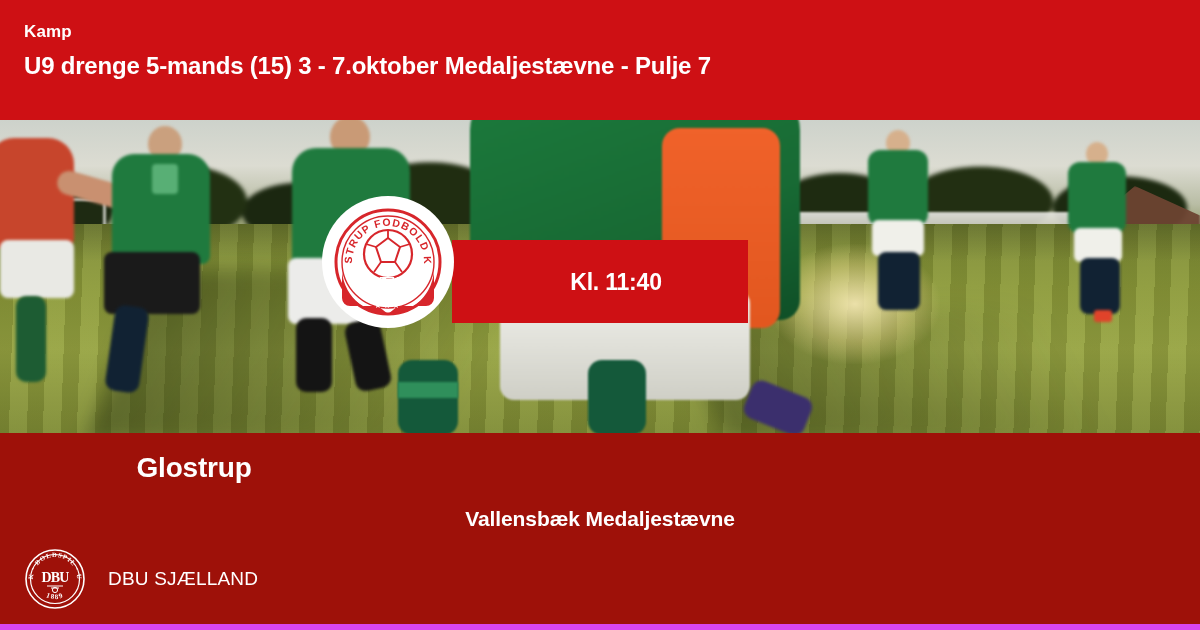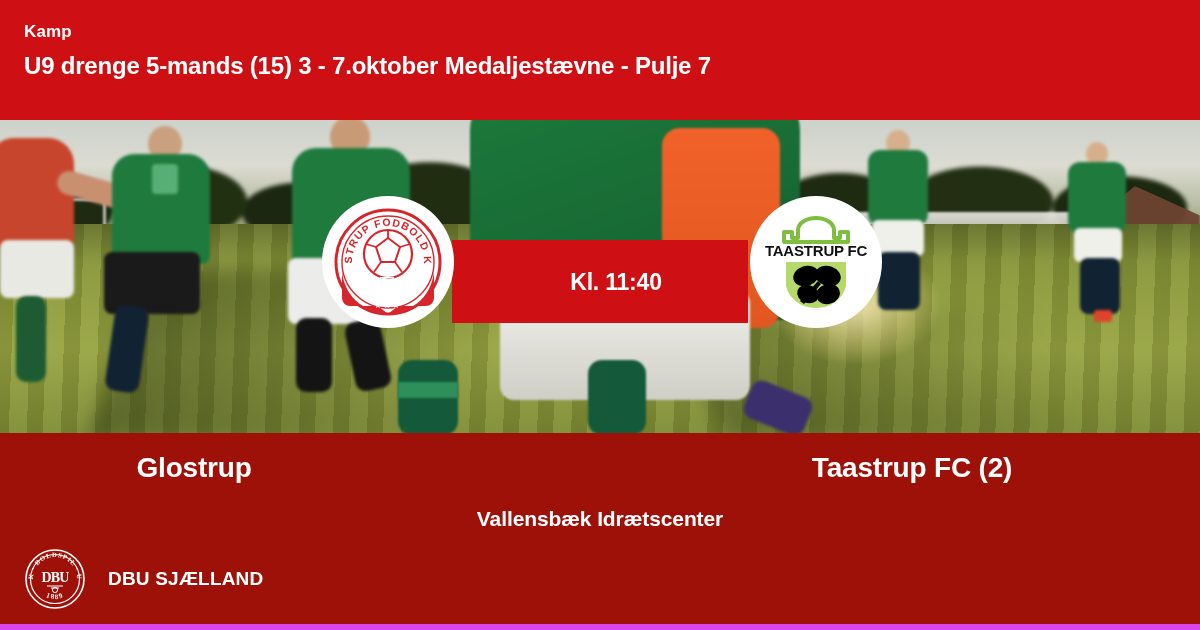--- a/index.html
+++ b/index.html
@@ -258,21 +258,21 @@
   .footer {
     position: absolute;
     left: 24px; top: 548px;
     display: flex;
     align-items: center;
     gap: 22px;
   }
   .footer-text {
     color: #ffffff;
     font-size: 19px;
-    font-weight: bold;
+    font-weight: normal;
     letter-spacing: .2px;
   }
 </style>
 </head>
 <body>
 
 <div id="poster">
 
   <div class="header">
     <div class="header-kicker">Kamp</div>
@@ -342,41 +342,26 @@
       <path d="M56 32 L56 24 M68 41 L78 38 M63 56 L70 66 M49 56 L42 66 M44 41 L34 38" stroke="#D7262B" stroke-width="1.8" fill="none"></path>
       <path id="gfk-arc" d="M 20 56 A 36 36 0 0 1 92 56" fill="none"></path>
       <text font-family="'Liberation Sans', sans-serif" font-size="10.5" font-weight="bold" fill="#D7262B" letter-spacing="1.1">
         <textPath href="#gfk-arc" startOffset="50%" text-anchor="middle">GLOSTRUP FODBOLD KLUB</textPath>
       </text>
       <text x="56" y="88" font-family="'Liberation Serif', serif" font-size="26" font-weight="bold" fill="#ffffff" text-anchor="middle" letter-spacing="1">GFK</text>
       <text x="56" y="102" font-size="8" fill="#ffffff" text-anchor="middle" letter-spacing="2">★★★</text>
     </svg>
   </div>
 
-  <div class="crest crest-away">
-    <svg width="108" height="108" viewBox="0 0 108 108">
-      <path d="M22 34 L22 24 L30 24 L30 30 L36 30 L36 22 A18 12 0 0 1 72 22 L72 30 L78 30 L78 24 L86 24 L86 34 Z" fill="none" stroke="#7FBF3F" stroke-width="4" stroke-linejoin="round"></path>
-      <text x="54" y="48" font-family="'Liberation Sans', sans-serif" font-size="15" font-weight="bold" fill="#111111" text-anchor="middle" letter-spacing="-0.2">TAASTRUP FC</text>
-      <path d="M24 54 L84 54 L84 78 A30 28 0 0 1 54 100 A30 28 0 0 1 24 78 Z" fill="#B5D96B"></path>
-      <g fill="#000000">
-        <ellipse cx="44" cy="68" rx="13" ry="10" transform="rotate(-18 44 68)"></ellipse>
-        <ellipse cx="66" cy="68" rx="13" ry="10" transform="rotate(18 66 68)"></ellipse>
-        <ellipse cx="46" cy="86" rx="11" ry="9" transform="rotate(18 46 86)"></ellipse>
-        <ellipse cx="66" cy="86" rx="12" ry="10" transform="rotate(-16 66 86)"></ellipse>
-        <path d="M56 73 L38 93 L42 96 L59 76 Z"></path>
-      </g>
-    </svg>
-  </div>
 
   <div class="info">
     <div class="teams">
       <div class="team-name team-home">Glostrup</div>
-      <div class="team-name team-away">Taastrup FC (2)</div>
     </div>
-    <div class="venue">Vallensbæk Idrætscenter</div>
+    <div class="venue">Vallensbæk Medaljestævne</div>
   </div>
 
   <div class="footer">
     <svg width="62" height="62" viewBox="0 0 62 62">
       <circle cx="31" cy="31" r="30" fill="#9E1109"></circle>
       <circle cx="31" cy="31" r="29" fill="none" stroke="#ffffff" stroke-width="1.6"></circle>
       <circle cx="31" cy="31" r="24.5" fill="none" stroke="#ffffff" stroke-width="1.2"></circle>
       <path id="dbu-arc-top" d="M 9 31 A 22 22 0 0 1 53 31" fill="none"></path>
       <text font-family="'Liberation Serif', serif" font-size="6.6" font-weight="bold" fill="#ffffff" letter-spacing="1">
         <textPath href="#dbu-arc-top" startOffset="50%" text-anchor="middle">DANSK · BOLDSPIL · UNION</textPath>

